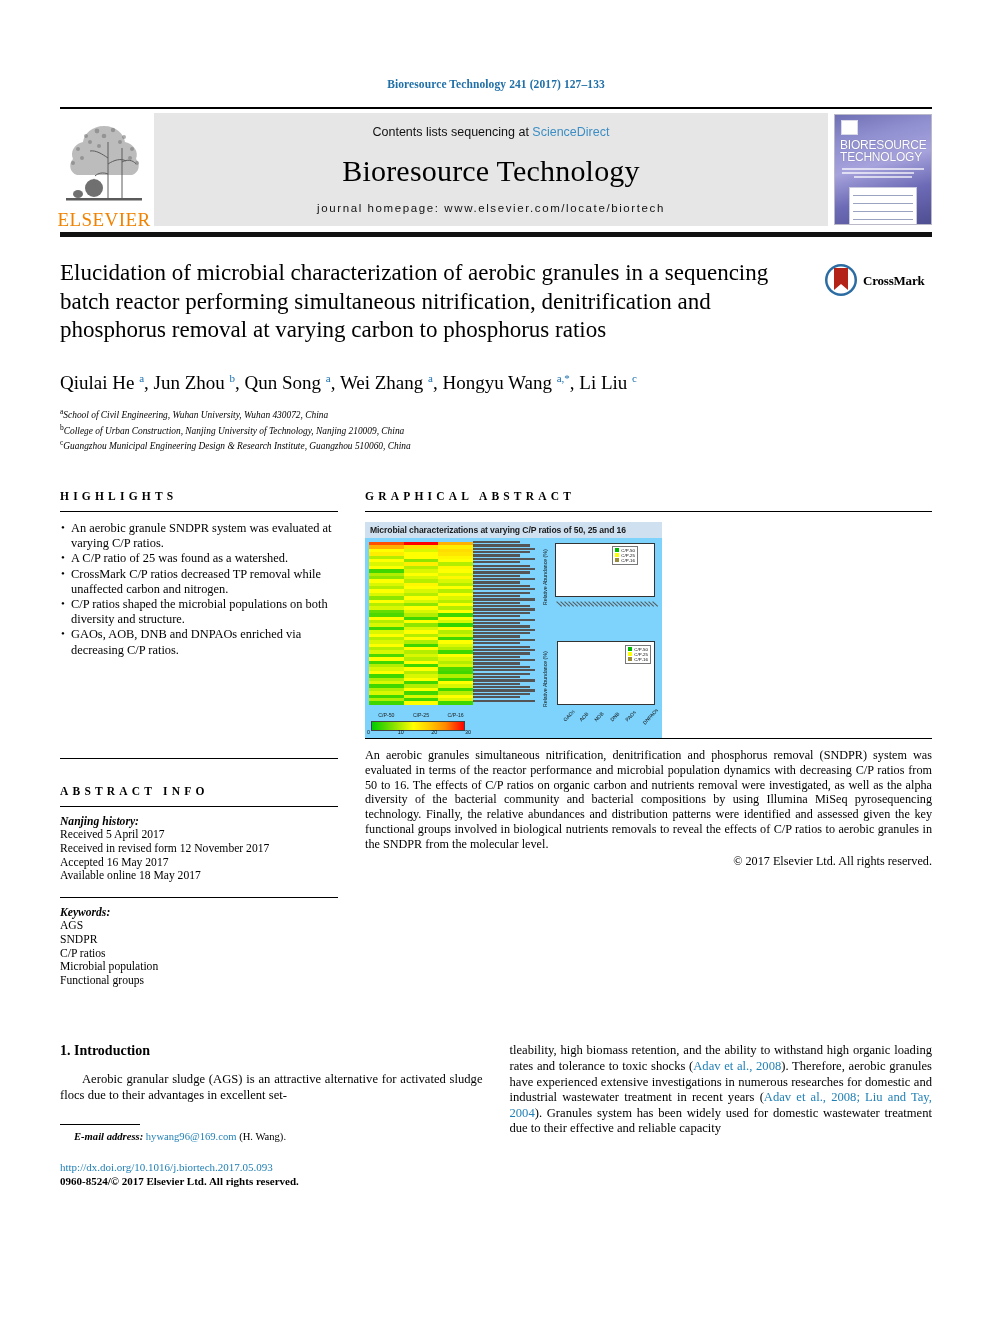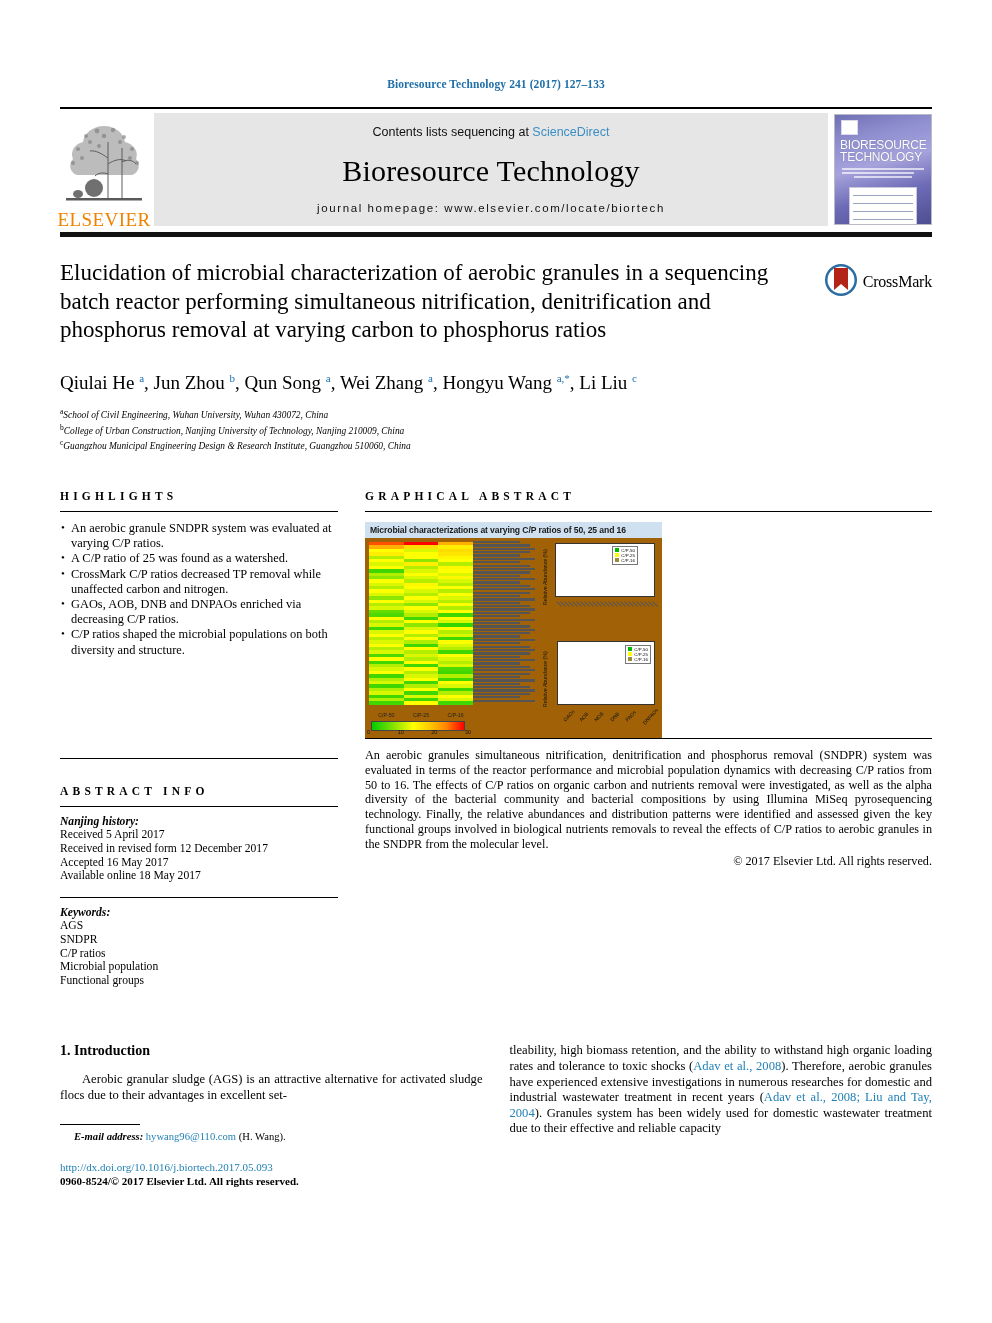--- a/index.html
+++ b/index.html
@@ -171,22 +171,22 @@
   .affiliations div sup { font-style: normal; font-size: 7.5px; }
   .crossmark {
     flex: 0 0 108px;
     padding-top: 4px;
     display: flex;
     align-items: flex-start;
     gap: 5px;
   }
   .crossmark-label {
     font-family: "Liberation Serif", serif;
-    font-size: 16px;
-    font-weight: normal;
+    font-size: 13px;
+    font-weight: bold;
     padding-top: 10px;
     letter-spacing: -0.2px;
   }
 
   
   .info-area {
     display: flex;
     gap: 27px;
     margin-top: 37px;
   }
@@ -228,21 +228,21 @@
   .art-hist .it { font-style: italic; font-weight: bold; }
   .keywords { font-size: 11.6px; line-height: 13.6px; margin-top: 8px; }
   .keywords .it { font-style: italic; font-weight: bold; }
 
   
   .ga-fig {
     margin-top: 10px;
     width: 297px;
     border: 0;
     position: relative;
-    background: #a16207;
+    background: #7dd3fc;
   }
   .ga-banner {
     background: #cfe0f0;
     font-family: "Liberation Sans", sans-serif;
     font-size: 8.6px;
     font-weight: bold;
     color: #1a1a1a;
     padding: 3px 4px 3px 5px;
     letter-spacing: -0.1px;
   }
@@ -468,32 +468,32 @@
 
   <div class="info-area">
 
     <div class="col-left">
       <div class="sec-head">HIGHLIGHTS</div>
       <div class="hr-thin"></div>
       <ul class="highlights">
           <li>An aerobic granule SNDPR system was evaluated at varying C/P ratios.</li>
           <li>A C/P ratio of 25 was found as a watershed.</li>
           <li>CrossMark C/P ratios decreased TP removal while unaffected carbon and nitrogen.</li>
+          <li>C/P ratios shaped the microbial populations on both diversity and structure.</li>
           <li>GAOs, AOB, DNB and DNPAOs enriched via decreasing C/P ratios.</li>
-          <li>C/P ratios shaped the microbial populations on both diversity and structure.</li>
         </ul>
       <div class="hl-box-bottom hr-thin"></div>
 
       <div class="sec-head" style="margin-top:26px">ABSTRACT INFO</div>
       <div class="hr-thin"></div>
       <div class="art-hist">
         <div class="it">Nanjing history:</div>
         <div>
             <div>Received 5 April 2017</div>
-            <div>Received in revised form 12 December 2017</div>
+            <div>Received in revised form 12 November 2017</div>
             <div>Accepted 16 May 2017</div>
             <div>Available online 18 May 2017</div>
           </div>
       </div>
       <div class="hr-thick" style="margin-top:14px"></div>
       <div class="keywords">
         <div class="it">Keywords:</div>
         <div>
             <div>AGS</div>
             <div>SNDPR</div>
@@ -950,21 +950,21 @@
 
   <div class="body-area">
     <div class="bcol">
       <h2 class="sec-title">1. Introduction</h2>
       <p class="body-p">Aerobic granular sludge (AGS) is an attractive alternative for activated sludge flocs due to their advantages in excellent set-</p>
 
       <div class="footnote-rule"></div>
       <div class="footnote">
         <div style="padding-left:14px">
           <span class="em">E-mail address:</span>
-          <a class="mail" href="#">hywang96@110.com</a>
+          <a class="mail" href="#">hywang96@169.com</a>
           <span>(H. Wang).</span>
         </div>
       </div>
 
       <div class="doi-block">
         <a class="doi" href="#">http://dx.doi.org/10.1016/j.biortech.2017.05.093</a>
         <div class="issn">0960-8524/© 2017 Elsevier Ltd. All rights reserved.</div>
       </div>
     </div>
 

